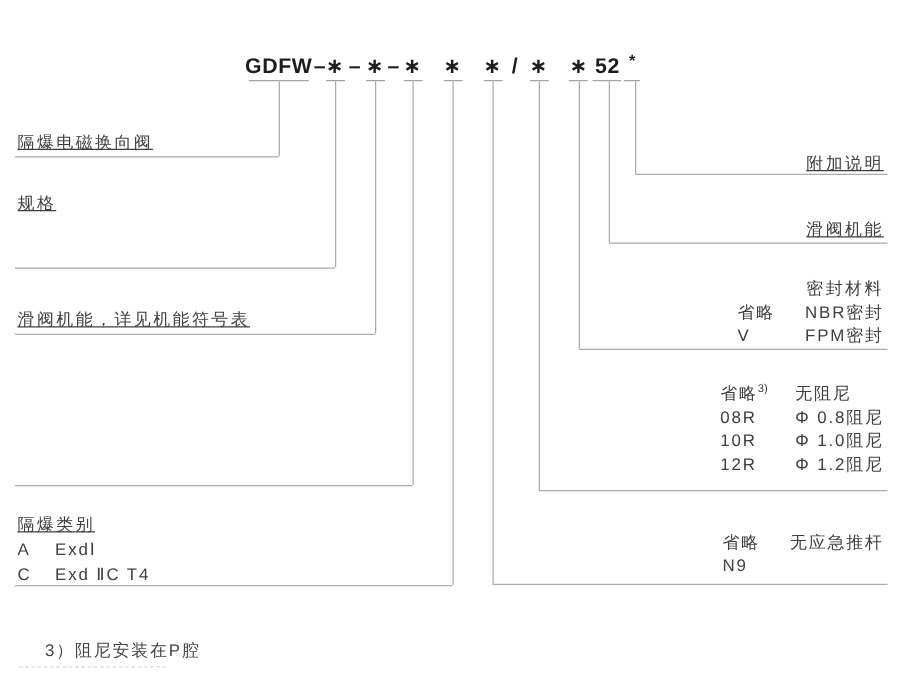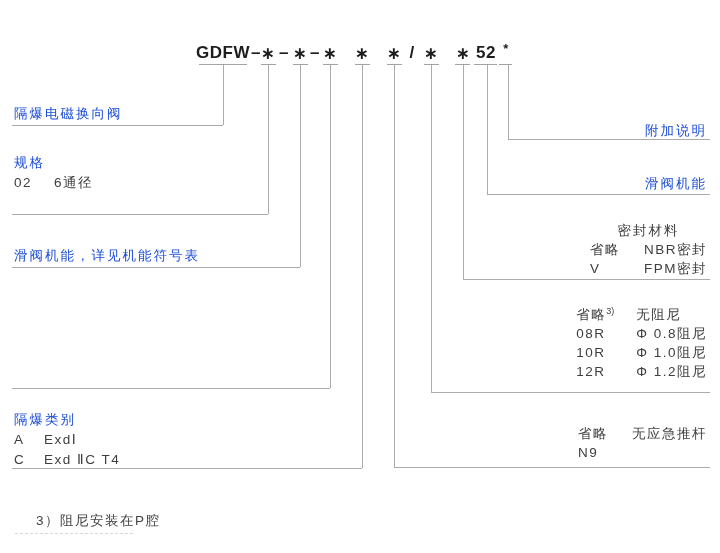--- a/index.html
+++ b/index.html
@@ -13,34 +13,34 @@
   .tick{position:absolute;height:1px;background:#a3a3a3;top:64px;}
   
   .tok{
     position:absolute;top:43px;transform:translateX(-50%);
     font-size:17px;font-weight:700;color:#1d1d1d;letter-spacing:0.5px;white-space:pre;
   }
   .tok.small{font-size:13px;top:41px;}
   
   .lbl{
     position:absolute;font-size:13.5px;letter-spacing:2px;white-space:pre;
-    line-height:19px;color:#1d4ed8;
+    line-height:19px;color:#404040;text-decoration:underline;
   }
   .rlbl{text-align:left;}
   .block{position:absolute;}
   .row{display:grid;}
   .lrow{line-height:20px;}
   
   .spec-row{grid-template-columns:40px 1fr;}
   .volt-row{grid-template-columns:46px 1fr;}
   .exp-row{grid-template-columns:30px 1fr;}
   .lrow span{font-size:13.5px;letter-spacing:1.5px;white-space:pre;}
   
   .rblock{position:absolute;right:13px;}
-  .rblock .hdr{text-align:center;font-size:13.5px;letter-spacing:2px;line-height:19px;white-space:pre;}
+  .rblock .hdr{text-align:right;font-size:13.5px;letter-spacing:2px;line-height:19px;white-space:pre;}
   .rgrid{display:grid;justify-content:end;}
   .rrow{display:grid;line-height:19px;}
   .seal-row{grid-template-columns:44px auto;column-gap:10px;}
   .damp-row{grid-template-columns:48px auto;column-gap:12px;}
   .push-row{grid-template-columns:44px auto;column-gap:10px;}
   .rrow .c1{font-size:13.5px;letter-spacing:1.5px;white-space:pre;}
   .rrow .c2{text-align:left;font-size:13.5px;letter-spacing:1.5px;white-space:pre;}
   sup.fn{font-size:9px;letter-spacing:0;vertical-align:super;line-height:0;}
   .footnote{position:absolute;left:14px;top:512px;font-size:13.5px;letter-spacing:1.5px;white-space:pre;color:#444;margin-left:22px;}
   .artifact{position:absolute;left:15px;top:533px;width:118px;border-top:1px dashed #d9d9d9;height:0;}
@@ -96,24 +96,20 @@
   <div class="hln" style="left:508px;top:139px;width:202px"></div>
   <div class="hln" style="left:487px;top:194px;width:223px"></div>
   <div class="hln" style="left:463px;top:279px;width:247px"></div>
   <div class="hln" style="left:431px;top:392px;width:279px"></div>
   <div class="hln" style="left:394px;top:467px;width:316px"></div>
 
   <div class="lbl" style="left:14px;top:104px">隔爆电磁换向阀</div>
 
   <div class="block" style="left:14px;top:153px">
     <div class="lbl lrow" style="position:static">规格</div>
-    <div class="row spec-row lrow">
-      <span>02</span>
-      <span>6通径</span>
-    </div>
   </div>
 
   <div class="lbl" style="left:14px;top:246px">滑阀机能，详见机能符号表</div>
 
 
   <div class="block" style="left:14px;top:410px">
     <div class="lbl lrow" style="position:static">隔爆类别</div>
     <div class="row exp-row lrow">
       <span>A</span>
       <span>ExdⅠ</span>

